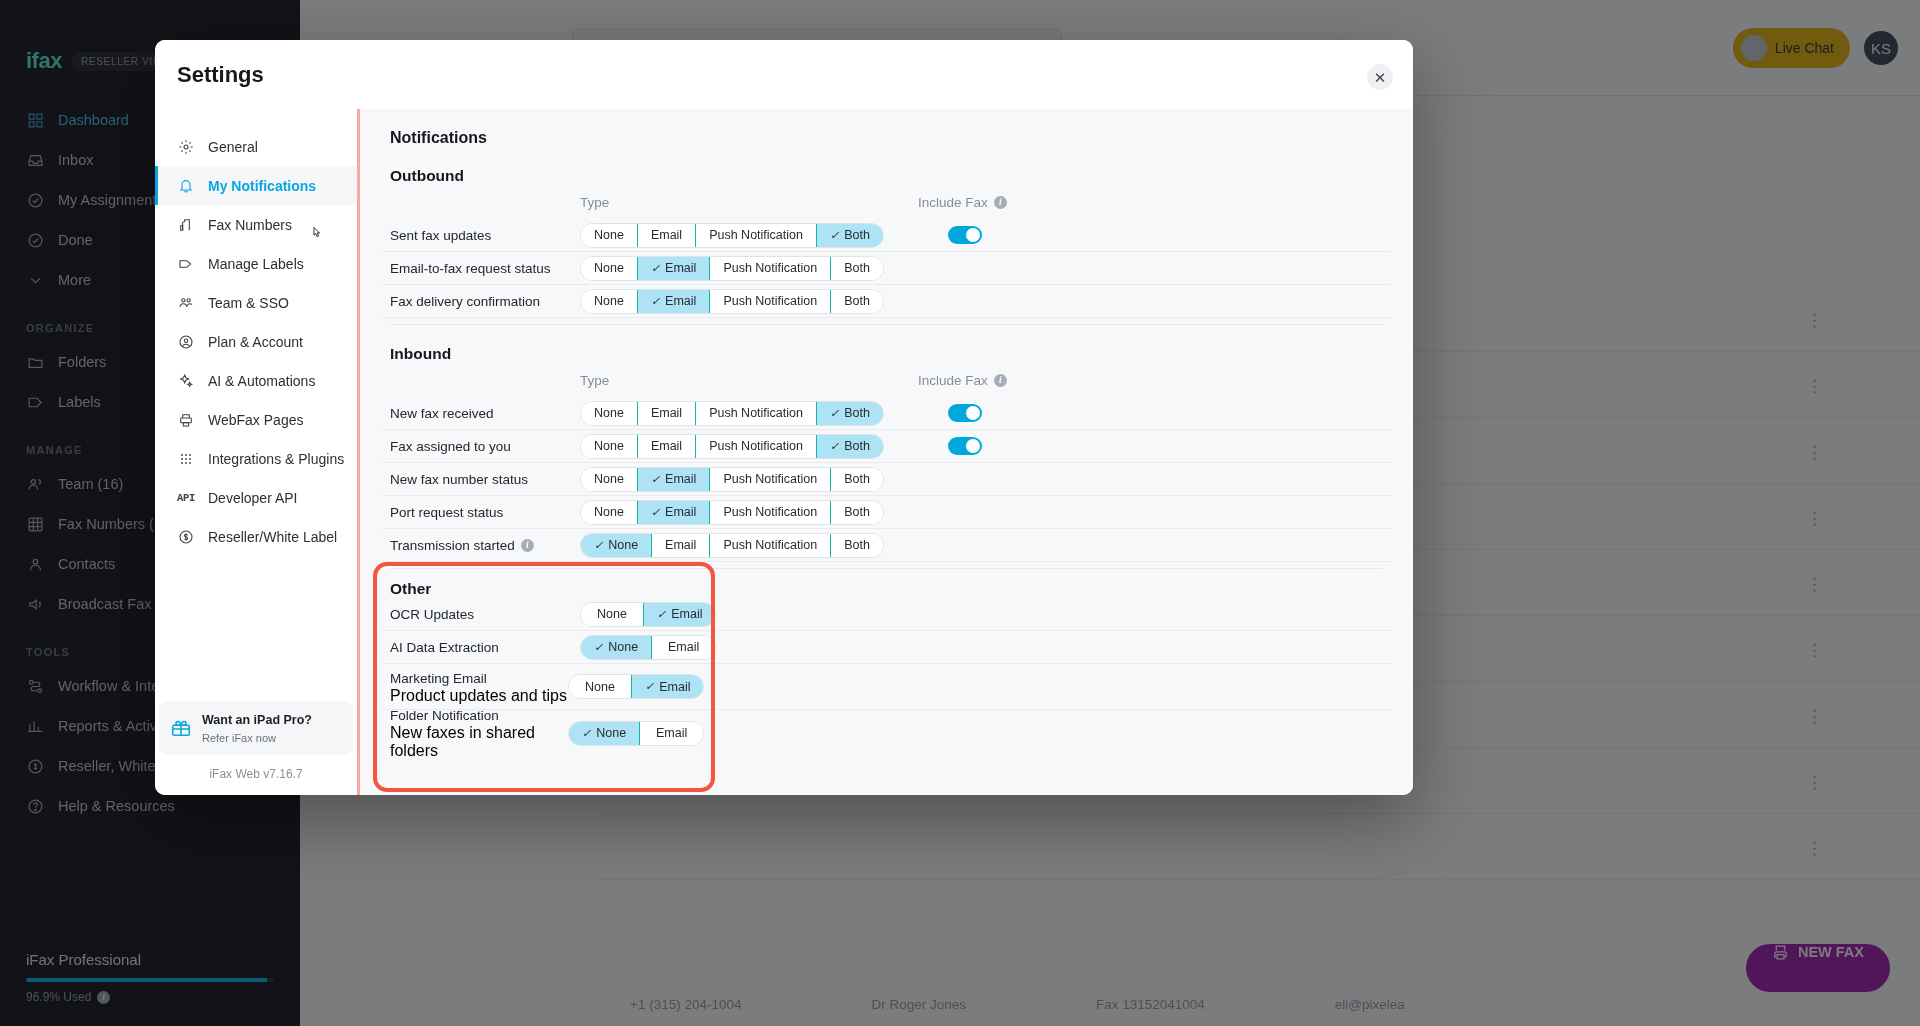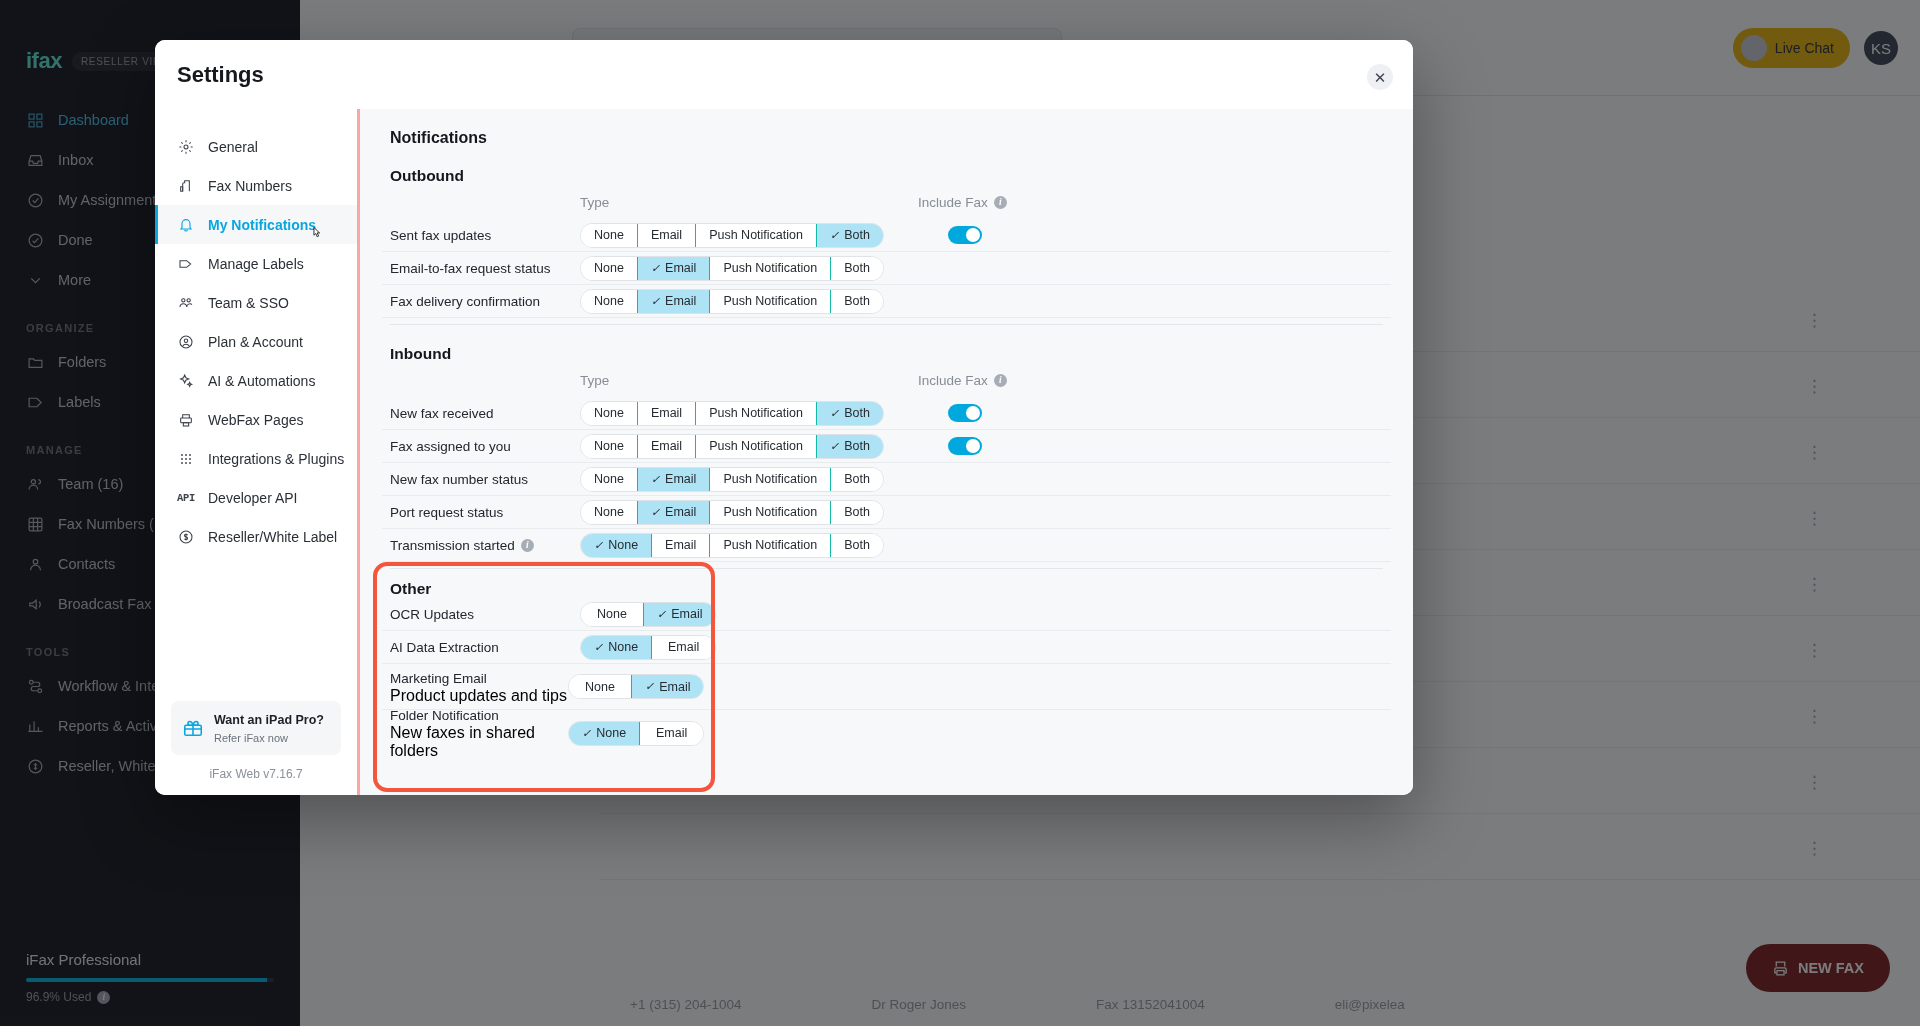--- a/index.html
+++ b/index.html
@@ -70,22 +70,22 @@
   .tb-row2 { position: absolute; right: 30px; top: 98px; display: flex; align-items: center; gap: 24px; color: #5b616c; font-size: 14px; }
   .tb-icon { width: 22px; height: 22px; opacity: .6; }
   .updated-lbl { position: absolute; right: 120px; top: 152px; color: #6b717c; font-size: 14px; }
 
   .rows-area { position: absolute; left: 300px; top: 190px; right: 0; bottom: 80px; }
   .bg-row { height: 66px; border-bottom: 1px solid #eef0f2; position: relative; }
   .bg-kebab { position: absolute; right: 96px; top: 24px; color: #9aa0aa; font-size: 17px; letter-spacing: 1px; }
   .bg-bottom-text { position: absolute; bottom: 14px; left: 330px; right: 0; display: flex; gap: 130px; color: #55596099; font-size: 13.5px; }
   .newfax-btn {
     position: absolute; right: 30px; bottom: 34px; height: 48px; padding: 0 26px;
-    background: #7f1d1d; color: #fff; border-radius: 26px; font-size: 14.5px;
-    display: flex; align-items: center; gap: 9px; font-weight: 600;
+    background: #a21caf; color: #fff; border-radius: 26px; font-size: 14.5px;
+    display: flex; gap: 9px; font-weight: 600;
   }
 
   
   .overlay { position: absolute; inset: 0; background: rgba(15,17,20,.55); }
   .modal {
     position: absolute; left: 155px; top: 40px; width: 1258px; height: 755px;
     background: #ffffff; border-radius: 10px; overflow: hidden;
     box-shadow: 0 24px 70px rgba(0,0,0,.35);
     display: flex; flex-direction: column;
   }
@@ -109,21 +109,21 @@
   }
   .set-item.active { background: #f6f7f9; color: #0aa6e0; font-weight: bold; }
   .set-item.active::before {
     content: ""; position: absolute; left: 0; top: 0; bottom: 0; width: 3px; background: #0aa6e0;
   }
   .set-ico { width: 18px; display: flex; align-items: center; justify-content: center; color: #3d434c; }
   .set-item.active .set-ico { color: #0aa6e0; }
   .set-ico svg { width: 16px; height: 16px; }
   .api-ico { font-size: 10.5px; font-weight: bold; letter-spacing: -0.3px; font-family: "Liberation Mono", monospace; }
 
-  .set-side-foot { margin-top: auto; padding: 0 16px 14px; }
+  .set-side-foot { margin-top: auto; padding: 0 4px 14px; }
   .promo {
     display: flex; align-items: center; gap: 10px; background: #f4f6f8;
     border-radius: 8px; padding: 9px 11px; margin-bottom: 12px;
   }
   .promo-ico { width: 22px; height: 22px; color: #0aa6e0; flex: 0 0 22px; }
   .promo-t1 { font-size: 12.5px; font-weight: bold; color: #1c2127; }
   .promo-t2 { font-size: 11px; color: #6c727c; margin-top: 1px; }
   .version { text-align: center; font-size: 12px; color: #8a909a; }
 
   .set-main { flex: 1 1 auto; background: #f7f8f9; overflow: hidden; position: relative; padding: 0 22px; }
@@ -392,20 +392,30 @@
       </div>
       <div class="nav-item">
         <span class="nav-ico">
             <svg viewBox="0 0 24 24" fill="none" stroke="currentColor" stroke-width="1.7">
               <circle cx="12" cy="12" r="9"></circle>
               <path d="M12 7v10M9.5 9.5h5M9.5 14.5h5"></path>
             </svg>
           </span>
         <span>Reseller, White Label</span>
       </div>
+      <div class="nav-item">
+        <span class="nav-ico">
+            <svg viewBox="0 0 24 24" fill="none" stroke="currentColor" stroke-width="1.7">
+              <circle cx="12" cy="12" r="9"></circle>
+              <path d="M9.6 9.5a2.5 2.5 0 1 1 3.4 2.3c-.7.3-1 .8-1 1.7"></path>
+              <circle cx="12" cy="17" r=".8" fill="currentColor"></circle>
+            </svg>
+          </span>
+        <span>Help &amp; Resources</span>
+      </div>
 
       <div class="bg-footer">
         <div class="plan-name">iFax Professional</div>
         <div class="plan-bar">
             <i></i>
           </div>
         <div class="plan-used">
           <span>96.9% Used</span>
           <span class="info-dot">i</span>
         </div>
@@ -427,37 +437,37 @@
         <div class="set-menu">
           <div class="set-item">
             <span class="set-ico">
                 <svg viewBox="0 0 24 24" fill="none" stroke="currentColor" stroke-width="1.6">
                   <circle cx="12" cy="12" r="3"></circle>
                   <path d="M12 2v3M12 19v3M2 12h3M19 12h3M5 5l2 2M17 17l2 2M19 5l-2 2M7 17l-2 2"></path>
                 </svg>
               </span>
             <span>General</span>
           </div>
+          <div class="set-item active">
+            <span class="set-ico">
+                <svg viewBox="0 0 24 24" fill="none" stroke="currentColor" stroke-width="1.7">
+                  <path d="M6 16V10a6 6 0 0 1 12 0v6l1.5 2h-15z"></path>
+                  <path d="M10 19a2 2 0 0 0 4 0"></path>
+                </svg>
+              </span>
+            <span>My Notifications</span>
+          </div>
           <div class="set-item">
             <span class="set-ico">
                 <svg viewBox="0 0 24 24" fill="none" stroke="currentColor" stroke-width="1.6">
                   <path d="M7 20V9a2 2 0 0 1 2-2h1V4h7v16"></path>
                   <path d="M4 13h3v7H4z"></path>
                 </svg>
               </span>
             <span>Fax Numbers</span>
-          </div>
-          <div class="set-item active">
-            <span class="set-ico">
-                <svg viewBox="0 0 24 24" fill="none" stroke="currentColor" stroke-width="1.7">
-                  <path d="M6 16V10a6 6 0 0 1 12 0v6l1.5 2h-15z"></path>
-                  <path d="M10 19a2 2 0 0 0 4 0"></path>
-                </svg>
-              </span>
-            <span>My Notifications</span>
           </div>
           <div class="set-item">
             <span class="set-ico">
                 <svg viewBox="0 0 24 24" fill="none" stroke="currentColor" stroke-width="1.6">
                   <path d="M3 7h10l6 5-6 5H3z"></path>
                 </svg>
               </span>
             <span>Manage Labels</span>
           </div>
           <div class="set-item">

